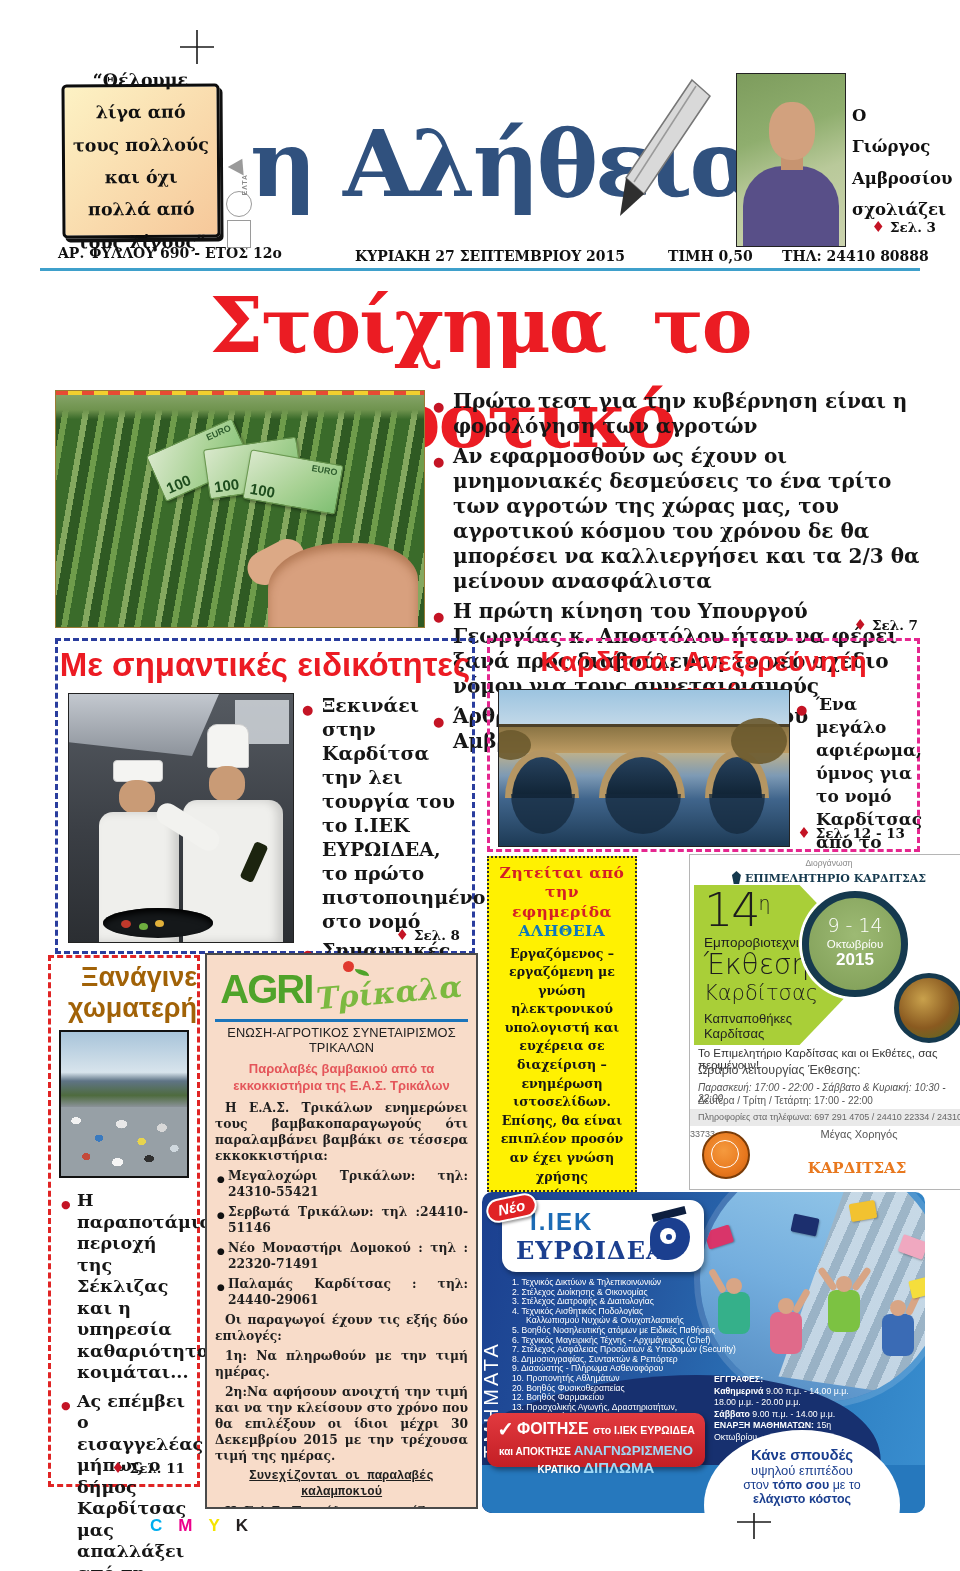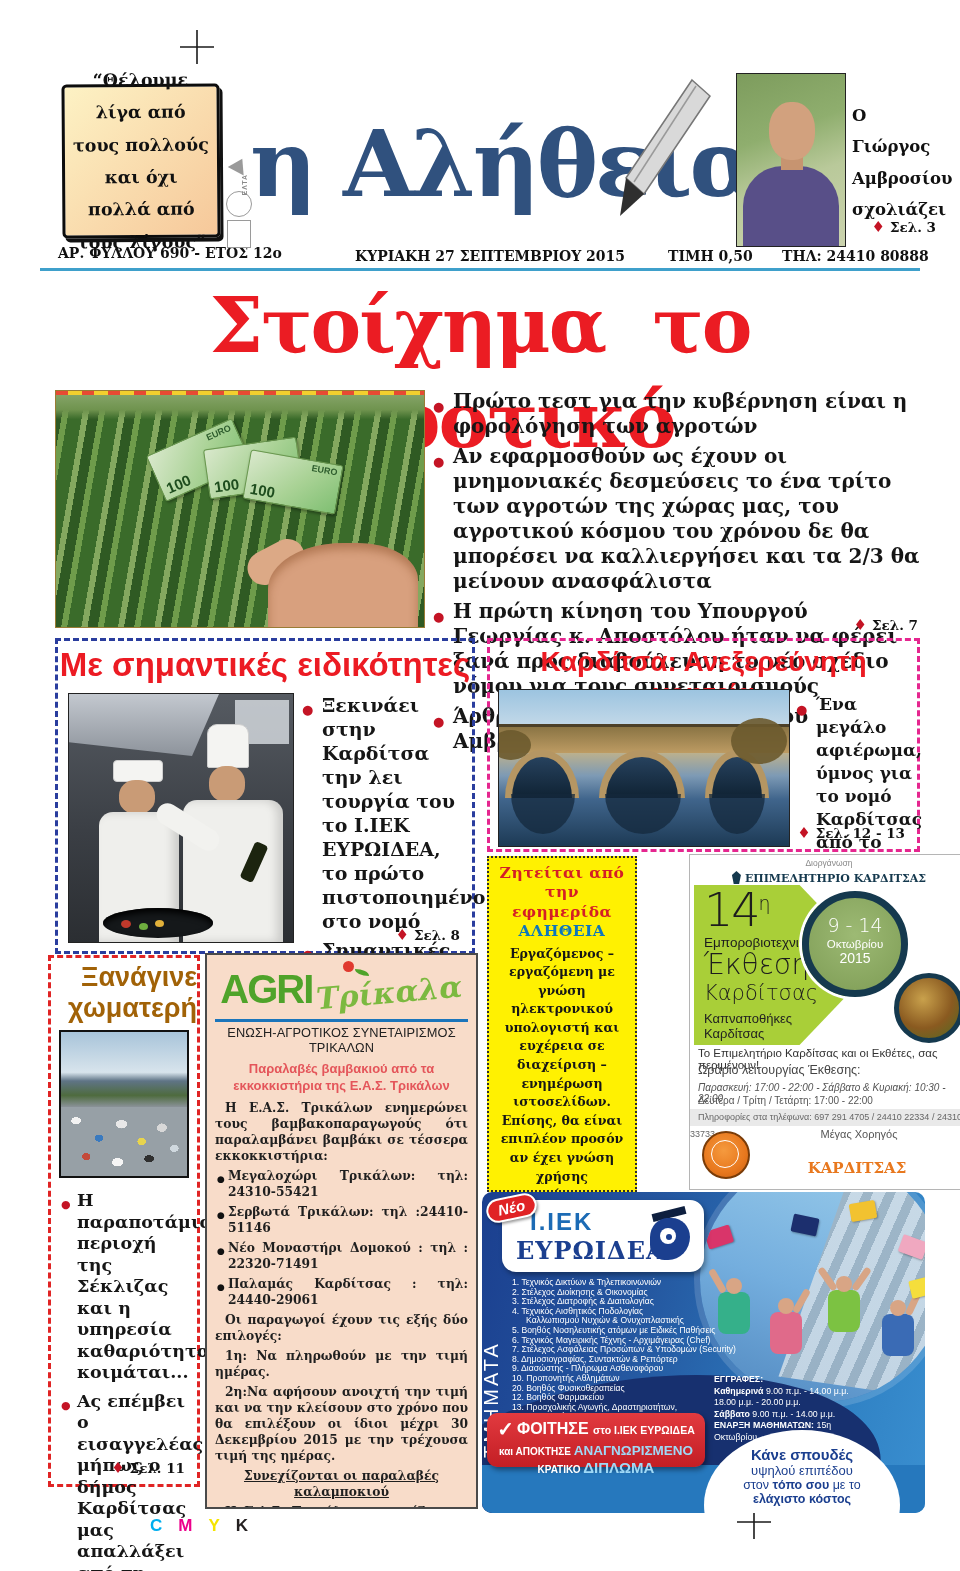--- a/index.html
+++ b/index.html
@@ -127,21 +127,21 @@
   .e-num sup{font-size:19px;}
   .e-l1{font-size:13.5px;margin-top:2px;}
   .e-l2{font:300 28px/1.1 "DejaVu Sans",sans-serif;}
   .e-l3{font:300 21px/1.15 "DejaVu Sans",sans-serif;}
   .e-l4{font-size:13px;margin-top:6px;color:#222;}
   .e-l5{font-size:13px;color:#222;}
   .expo-circle{position:absolute;left:112px;top:36px;width:92px;height:92px;border:7px solid #15394E;border-radius:50%;
     background:radial-gradient(circle at 50% 40%,#9DBA74,#7E9C55);color:#fff;text-align:center;z-index:3;box-shadow:0 0 0 3px #fff;}
   .expo-circle .d1{font:300 19px/1 "DejaVu Sans",sans-serif;margin-top:18px;}
   .expo-circle .d2{font-size:11.5px;margin-top:3px;}
-  .expo-circle .d3{font-size:14px;}
+  .expo-circle .d3{font-size:17px;font-weight:bold;}
   .wine-circle{position:absolute;left:204px;top:118px;width:60px;height:60px;border:5px solid #15394E;border-radius:50%;z-index:3;
     background:radial-gradient(circle at 40% 35%,#c9a14c,#8a5a20 55%,#4f6b22);box-shadow:0 0 0 2px #fff;}
   .expo-line{position:absolute;left:8px;right:8px;text-align:left;}
   .inv{top:192px;font-size:11.5px;color:#333;}
   .ht{top:208px;font-size:12.5px;color:#444;}
   .h1l{top:227px;font-size:10px;color:#555;font-style:italic;}
   .h2l{top:240px;font-size:10px;color:#555;}
   .expo-info{position:absolute;left:0;right:0;top:254px;height:17px;background:#E9E9E9;font-size:9px;line-height:17px;color:#666;text-indent:8px;}
   .sp-label{position:absolute;left:60px;right:0;top:273px;text-align:center;font-size:11px;color:#555;}
   .sp-1{position:absolute;left:58px;right:2px;top:286px;text-align:center;font:bold 15px "DejaVu Serif",serif;color:#E8781E;}
@@ -176,21 +176,21 @@
   .agri-logo .a2{font:italic bold 30px/56px "DejaVu Serif",serif;color:#7CB940;display:inline-block;transform:rotate(-5deg);margin-left:4px;}
   .agri-logo .dot{position:absolute;left:128px;top:0px;width:11px;height:11px;background:#E0392E;border-radius:50%;}
   .agri-logo .leaf{position:absolute;left:140px;top:8px;width:14px;height:7px;background:#4FA32A;border-radius:0 100% 0 100%;}
   .agri-rule{height:3px;background:#1B75BB;margin:0 0 3px;}
   .agri-union{font-size:12.8px;color:#222;text-align:center;letter-spacing:.1px;}
   .agri-sub{font:bold 13px/1.3 "Liberation Sans",sans-serif;color:#E4555A;text-align:center;margin:6px 0 5px;}
   .agri-body{font:bold 12.3px/16px "DejaVu Serif",serif;color:#1f1f1f;text-align:justify;}
   .agri-body p{margin:0 0 4px;text-indent:10px;}
   .agri-body .li{position:relative;padding-left:13px;text-indent:0;}
   .agri-body .li .bl{position:absolute;left:2px;top:3px;font-size:9px;color:#111;}
-  .agri-h2{text-align:center;text-decoration:underline;text-indent:0 !important;}
+  .agri-h2{text-align:center;text-decoration:underline;text-indent:0 !important;font-family:Liberation Mono, monospace;}
 
   
   .iek{left:482px;top:1192px;width:443px;height:321px;border-radius:10px;overflow:hidden;box-sizing:border-box;
     background:linear-gradient(105deg,#1b3f8f 0%,#24569f 35%,#2e7fc2 75%,#3a8fd0 100%);}
   .iek-photo{position:absolute;left:218px;top:-34px;width:244px;height:244px;border-radius:50%;overflow:hidden;
     background:linear-gradient(200deg,#9fd0ec 0%,#74aede 55%,#4f86be 100%);box-shadow:0 0 0 6px rgba(255,255,255,.15);}
   .bldg{position:absolute;right:-20px;top:10px;width:150px;height:220px;transform:skewX(-12deg) rotate(8deg);
     background:repeating-linear-gradient(95deg,#9fb4c4 0 10px,#cddbe6 10px 22px);opacity:.9;}
   .pfig{position:absolute;}
   .pfig .head{position:absolute;width:16px;height:16px;background:#d8a585;border-radius:50%;left:8px;top:0;}

